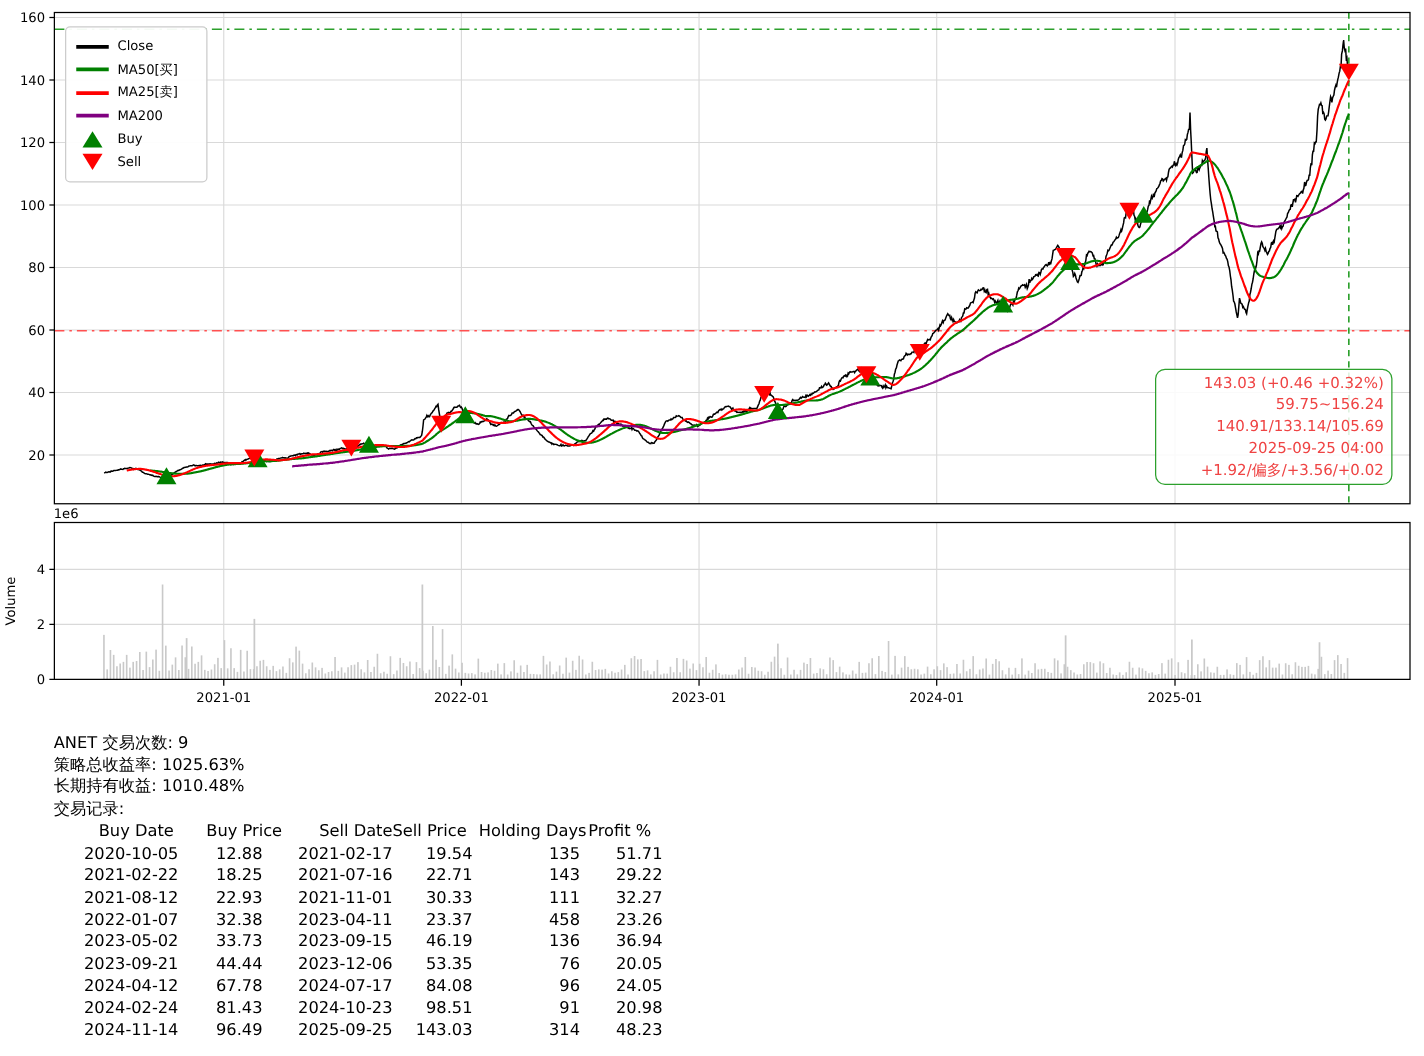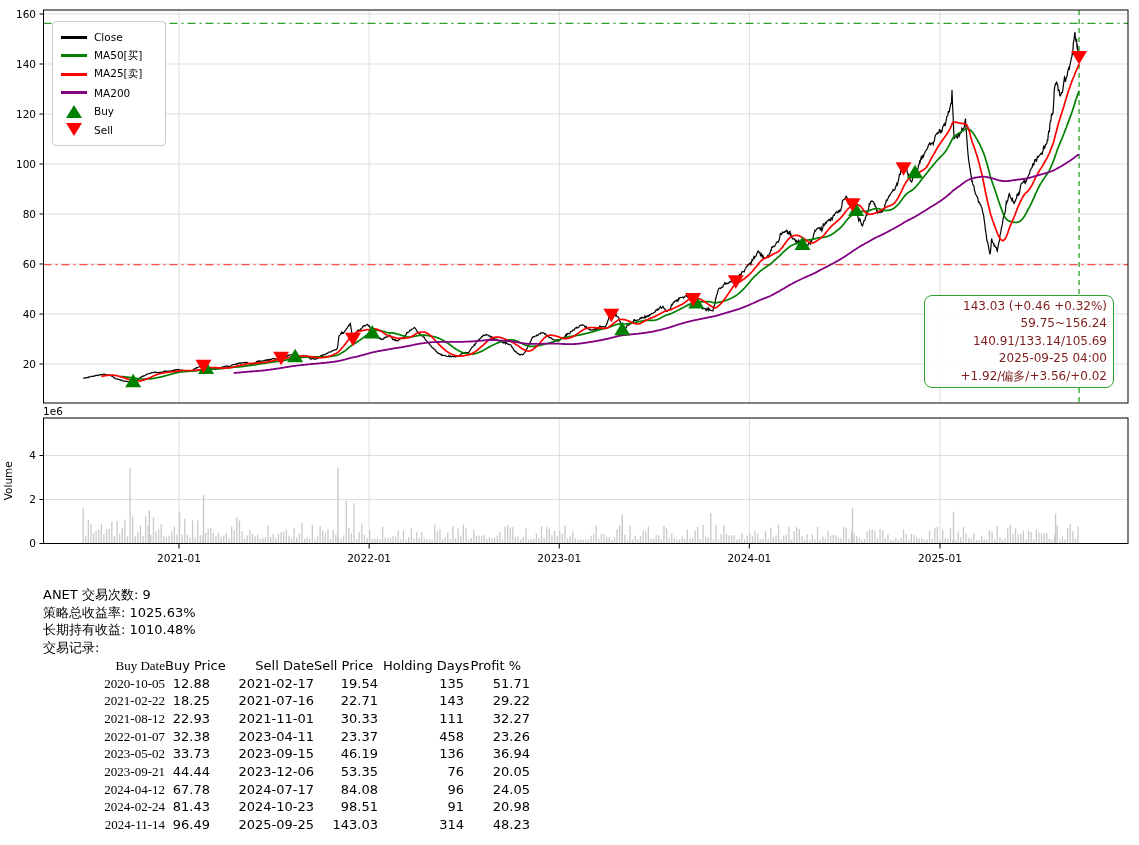--- a/index.html
+++ b/index.html
@@ -16,21 +16,21 @@
   .tri.up{border-left:8px solid transparent;border-right:8px solid transparent;border-bottom:13px solid #008000;}
   .tri.down{border-left:8px solid transparent;border-right:8px solid transparent;border-top:13px solid #ff0000;}
   
   .annotation{position:absolute;left:924px;top:295px;width:176px;padding:2px 6px;
               border:1.5px solid #2ca02c;border-radius:8px;background:rgba(255,255,255,0.85);
               font-size:12px;line-height:17.4px;text-align:right;color:#2ca02c;white-space:nowrap;}
   
   .stats{position:absolute;left:43px;top:586px;font-size:13px;line-height:17.7px;white-space:nowrap;}
   .trow{display:grid;grid-template-columns:122px 50px 99px 69px 86px 66px;line-height:17.7px;}
   .tc{white-space:nowrap;}
-  .c1{text-align:right;padding-left:2px;font-family:Liberation Serif, serif;}
+  .c1{text-align:center;padding-left:2px;}
   .c2,.c4,.c5,.c6{text-align:right;padding-right:5px;}
   .c3{text-align:right;padding-left:3px;}
   .hdr .c1{padding-left:10px;}
   .hdr .c2,.hdr .c4,.hdr .c5,.hdr .c6{padding-right:14px;}
   .hdr .c3{padding-left:0;}
 </style>
 </head>
 <body>
 
 <div class="stage">
@@ -553,21 +553,21 @@
       <span>Buy</span>
     </div>
     <div class="lrow">
       <span class="swbox">
           <span class="tri down" style="border-top-color: rgb(255, 0, 0);"></span>
         </span>
       <span>Sell</span>
     </div>
   </div>
 
-  <div class="annotation" style="color: #7f1d1d; border-color: rgb(44, 160, 44);">
+  <div class="annotation" style="color: #ef4444; border-color: rgb(44, 160, 44);">
     <div>143.03 (+0.46 +0.32%)</div>
     <div>59.75~156.24</div>
     <div>140.91/133.14/105.69</div>
     <div>2025-09-25 04:00</div>
     <div>+1.92/偏多/+3.56/+0.02</div>
   </div>
 
   <div class="stats">
     <div>ANET 交易次数: 9</div>
     <div>策略总收益率: 1025.63%</div>

